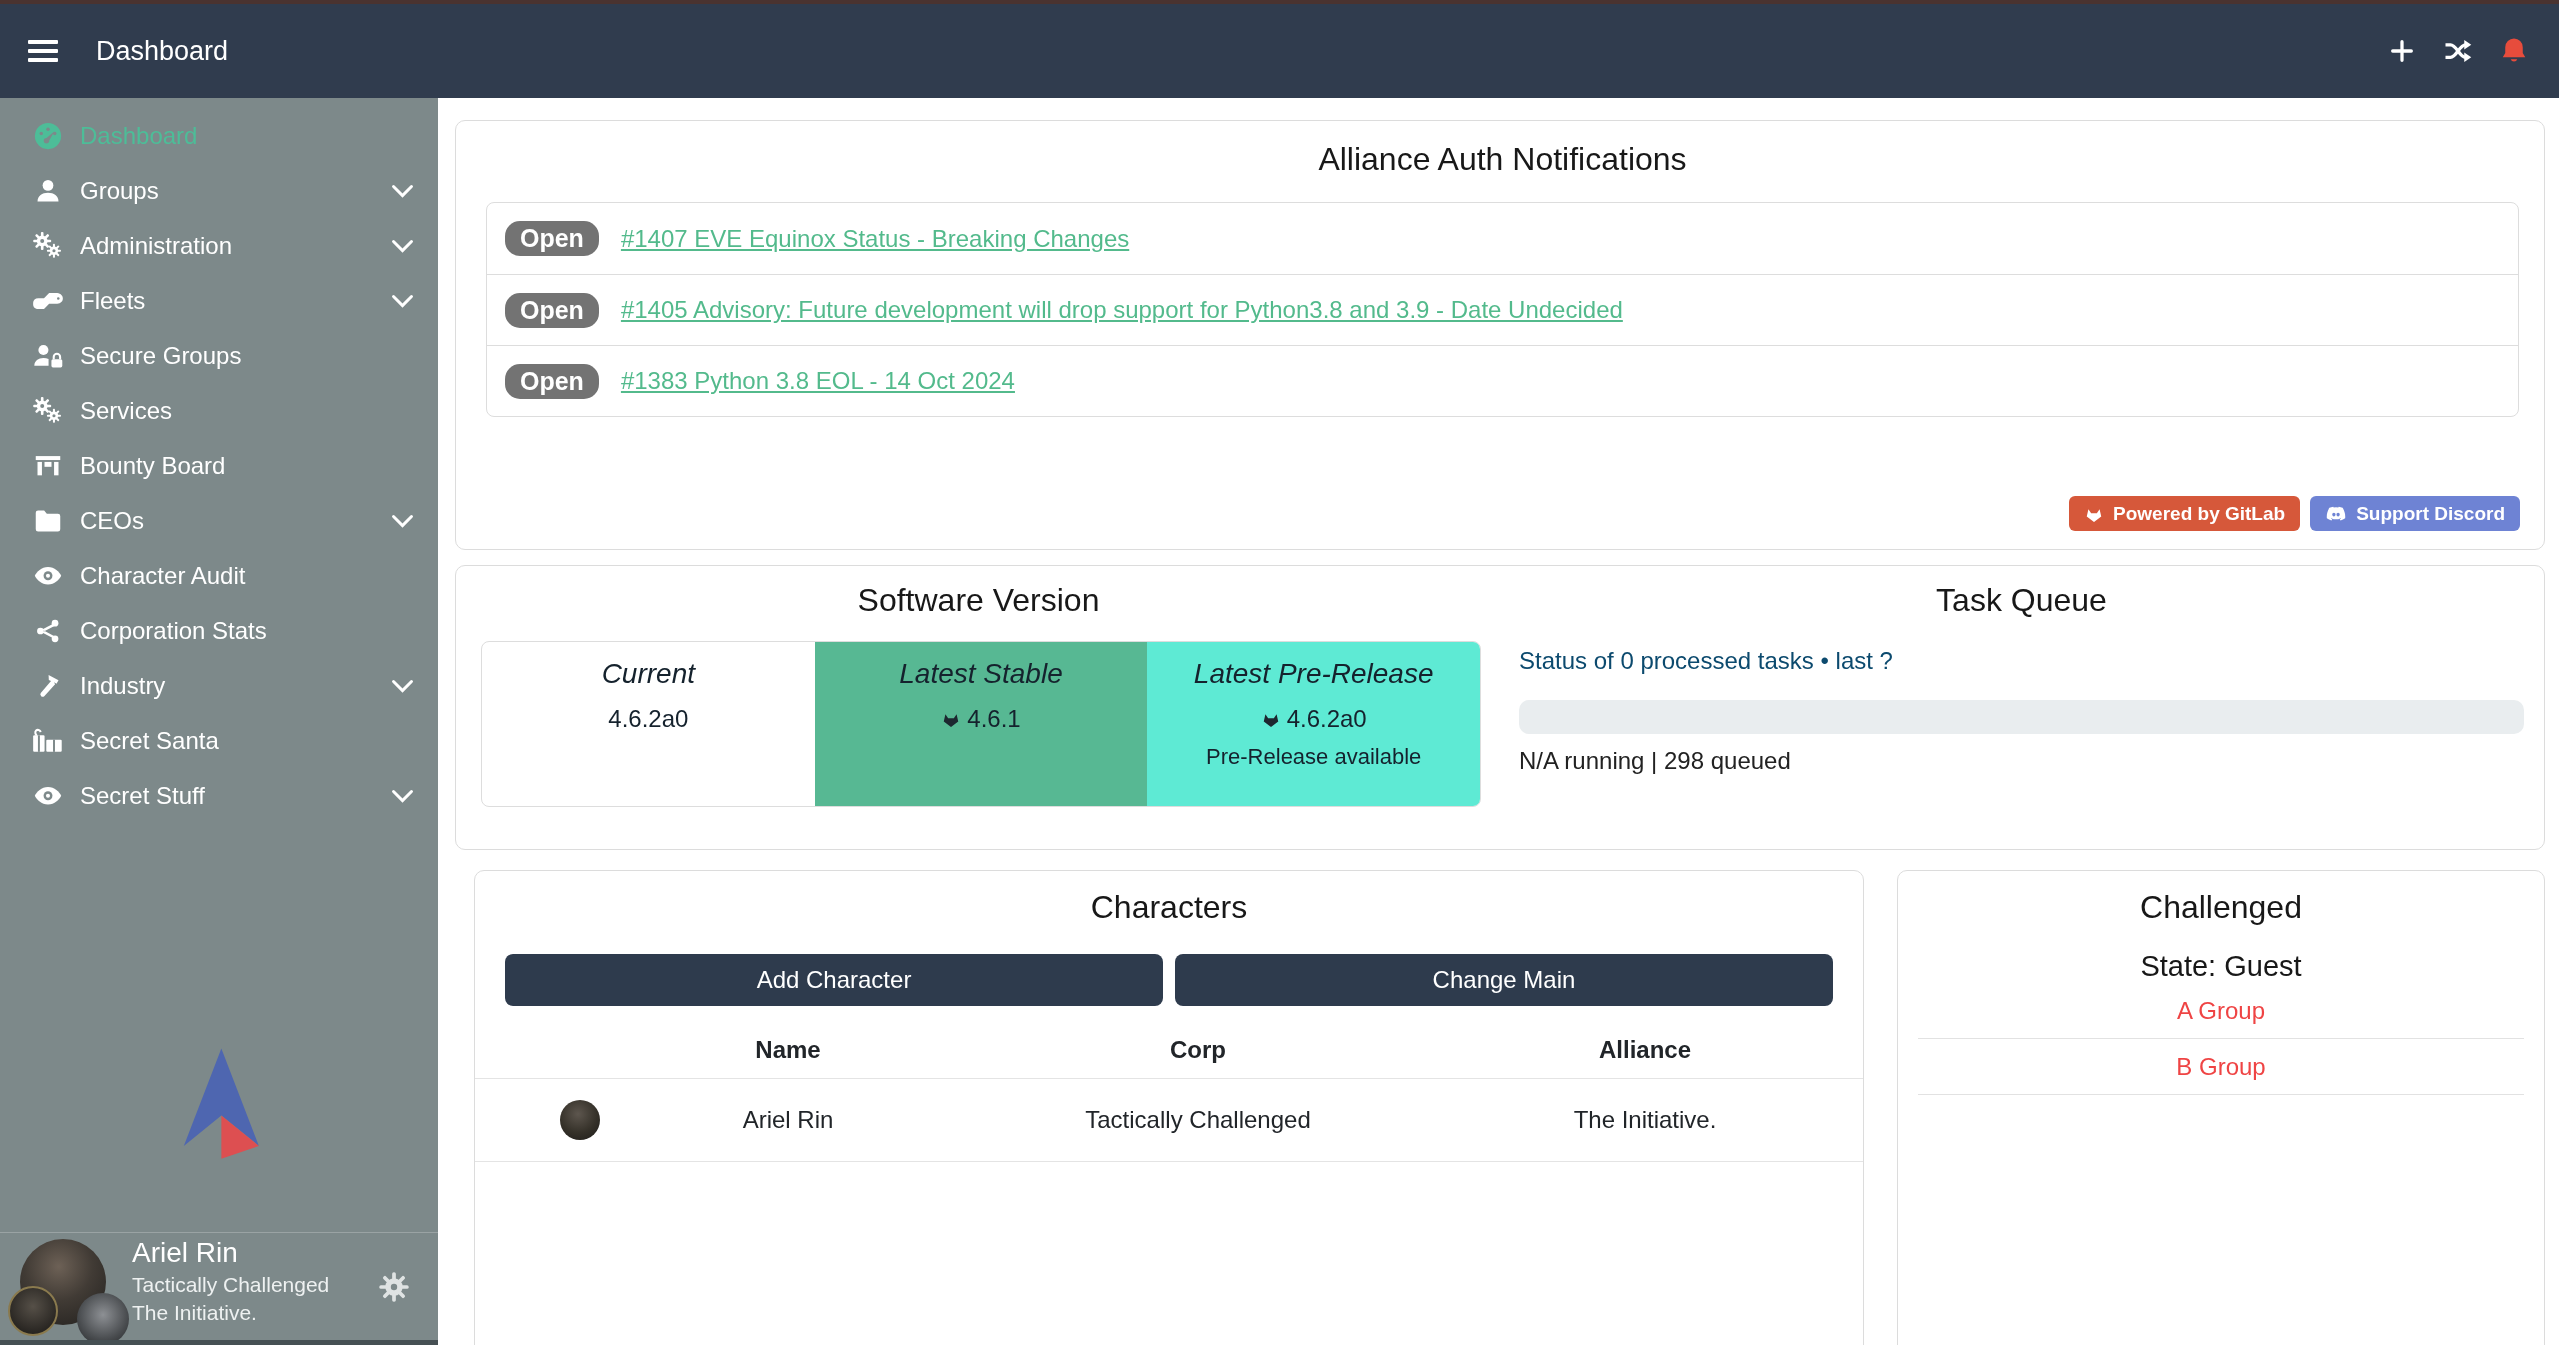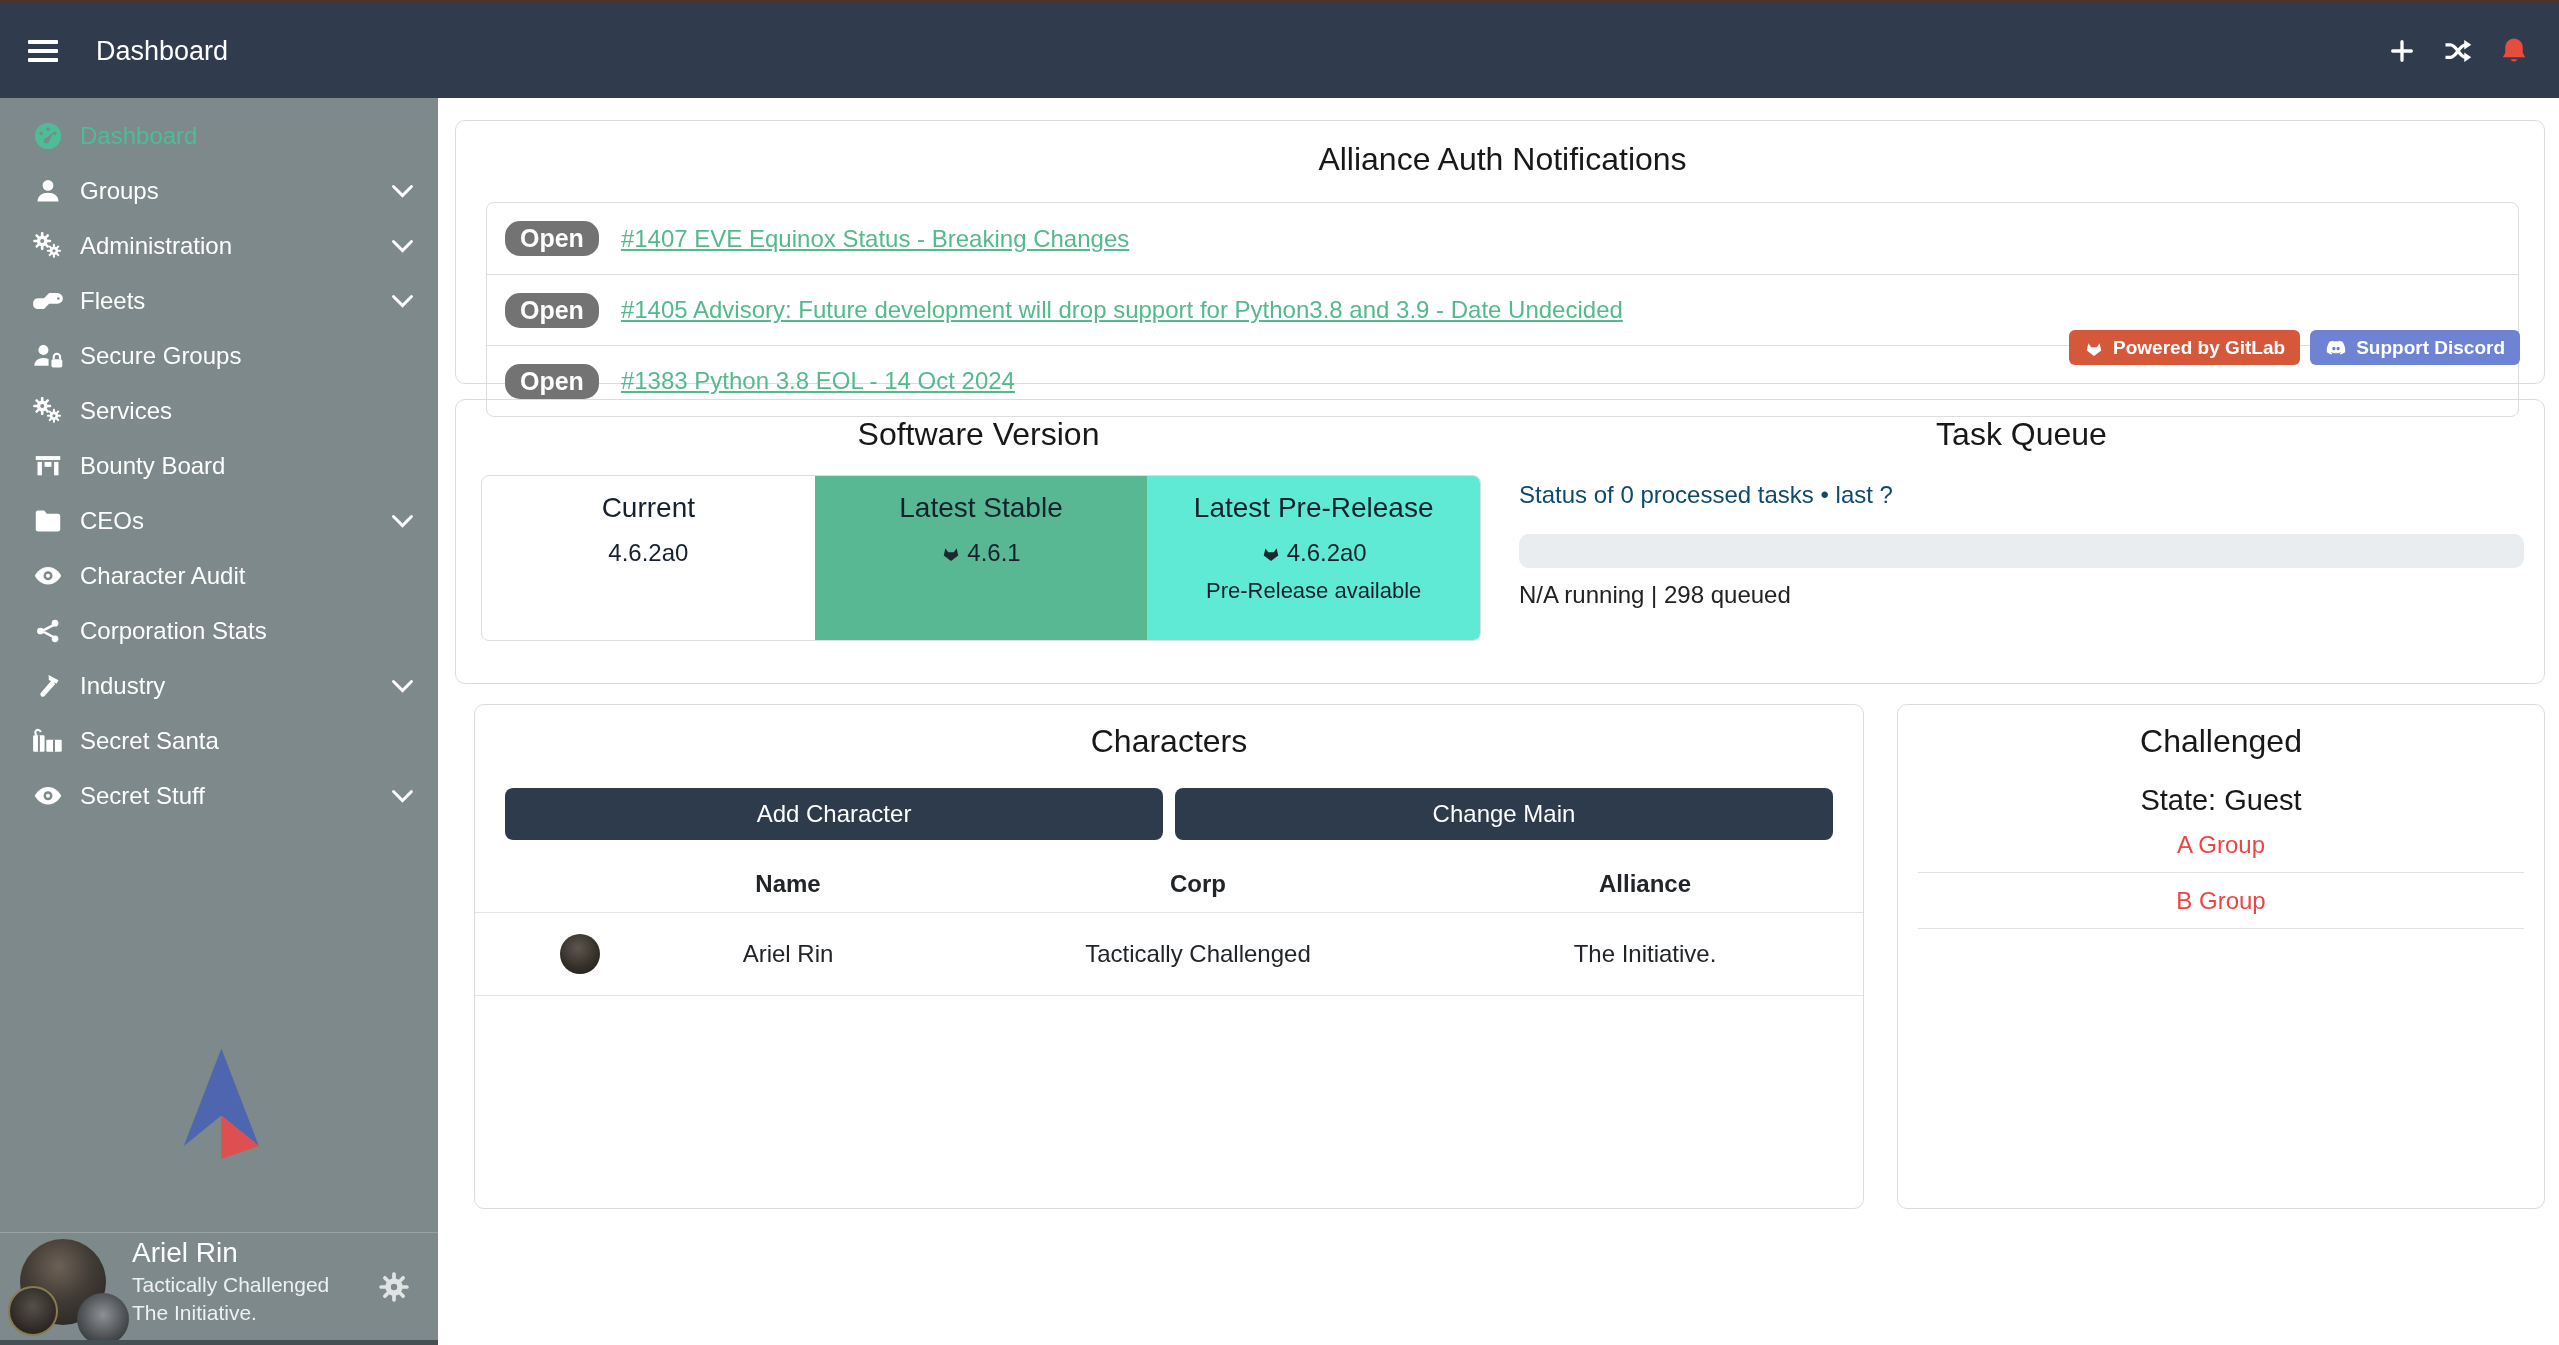--- a/index.html
+++ b/index.html
@@ -38,41 +38,41 @@
   .user-gear { position:absolute; right:28px; top:38px; width:32px; height:32px; cursor:pointer; }
   .sidebar-strip { position:absolute; left:0; bottom:0; width:438px; height:5px; background:#465054; }
 
   
   .main { position:absolute; left:438px; top:98px; right:0; bottom:0; background:#fff;
     padding:22px 14px 0 17px; }
   .card { background:#fff; border:1px solid #dcdcdc; border-radius:10px; }
   .panel-title { font-size:32px; text-align:center; color:#181818; font-weight:normal; margin:0; }
 
   
-  .card-notif { height:264px; padding:20px 25px 20px 30px; position:relative; }
+  .card-notif { height:430px; padding:20px 25px 20px 30px; position:relative; }
   .list-group { margin-top:24px; border:1px solid #ddd; border-radius:8px; overflow:hidden; }
   .lg-item { display:flex; align-items:center; height:71px; padding-left:18px; border-top:1px solid #ddd; }
   .lg-item:first-child { border-top:none; }
   .badge-open { background:#737373; color:#fff; font-weight:bold; font-size:25px;
     border-radius:15px; padding:5px 15px; margin-right:22px; line-height:1; }
   .notif-link { color:#53ba8c; font-size:24px; text-decoration:underline; cursor:pointer; }
   .notif-footer { position:absolute; right:24px; bottom:18px; display:flex; gap:10px; }
   .foot-badge { display:flex; align-items:center; gap:9px; color:#fff; font-weight:bold; font-size:19px;
     height:35px; padding:0 15px; border-radius:6px; cursor:pointer; }
   .badge-gitlab { background:#d6583a; }
   .badge-discord { background:#6e83d4; }
 
   
   .card-row2 { margin-top:15px; height:285px; display:flex; }
   .sv-half { width:1045px; padding-top:16px; }
   .sv-table { width:1000px; margin:22px 0 0 25px; border:1px solid #ddd; border-radius:8px;
     display:flex; overflow:hidden; height:166px; }
   .sv-cell { flex:1; text-align:center; padding-top:16px; color:#15222d; }
   .sv-cell + .sv-cell { border-left:1px solid #ddd; }
-  .sv-label { font-size:28px; }
+  .sv-label { font-size:28px;font-style:italic; }
   .sv-value { font-size:24px; margin-top:15px; display:flex; justify-content:center; align-items:center; gap:6px; }
   .sv-note { font-size:22px; margin-top:11px; }
   .sv-success { background:#57b893; border-left:none !important; }
   .sv-info { background:#5eead4; border-left:none !important; }
   .tq-half { flex:1; padding:16px 20px 0 18px; }
   .tq-status { font-size:24px; margin-top:28px; color:#0c4a6e; }
   .tq-bar { margin-top:25px; height:34px; background:#e9edef; border-radius:10px; overflow:hidden; }
   .tq-fill { height:100%; width:0; background:#53ba8c; }
   .tq-queue { font-size:24px; margin-top:13px; color:#222; }
 

